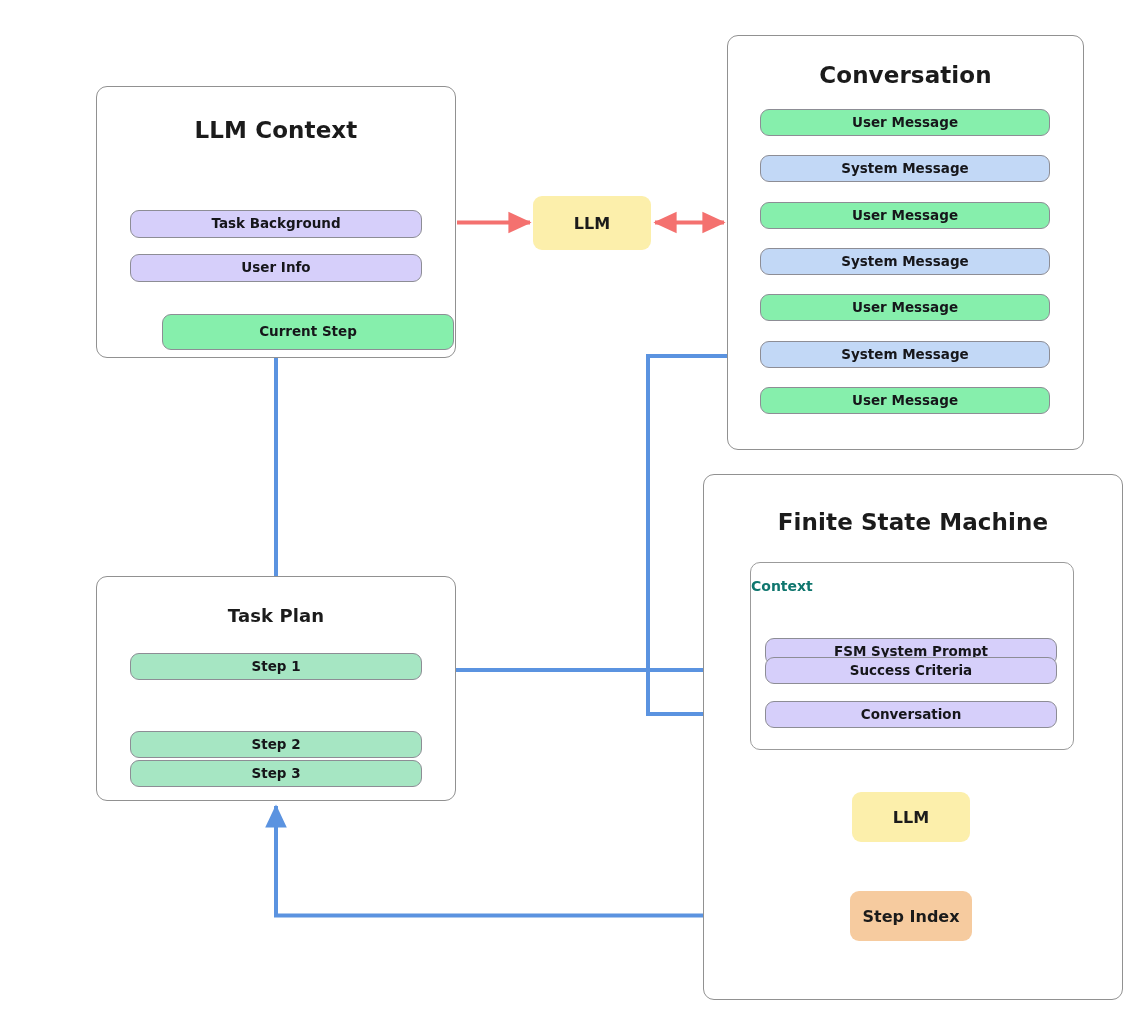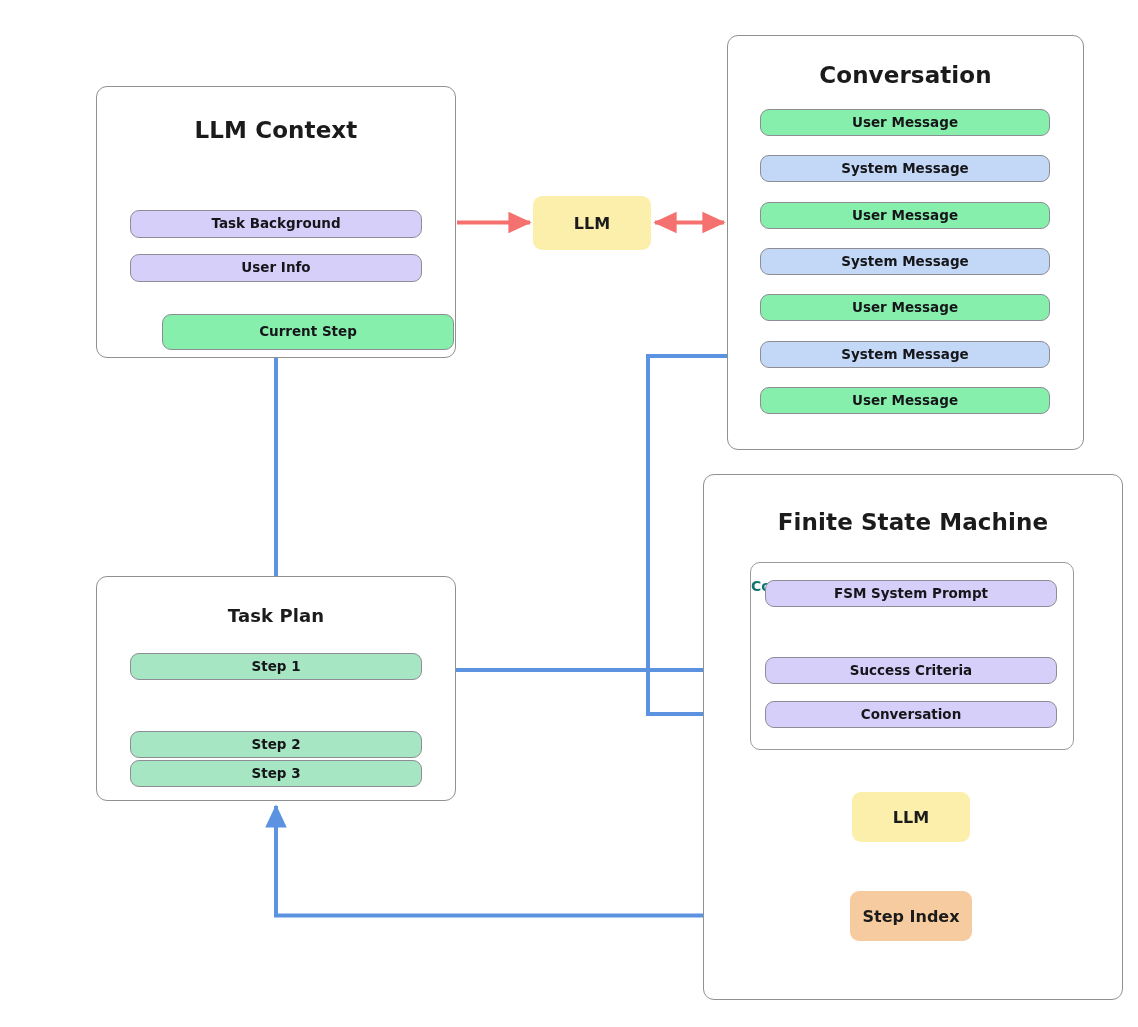--- a/index.html
+++ b/index.html
@@ -203,21 +203,21 @@
     <span>Step 3</span>
   </div>
 
   <div class="panel" id="fsm-panel">
     <div class="panel-title" id="fsm-title">Finite State Machine</div>
   </div>
 
   <div id="fsm-context-box">
     <div id="fsm-context-title">Context</div>
   </div>
-  <div class="pill purple" style="left:765px; top:580px; width:292px; height:27px;">
+  <div class="pill purple" style="left:765px; top:638px; width:292px; height:27px;">
     <span>FSM System Prompt</span>
   </div>
   <div class="pill purple" style="left:765px; top:657px; width:292px; height:27px;">
     <span>Success Criteria</span>
   </div>
   <div class="pill purple" style="left:765px; top:701px; width:292px; height:27px;">
     <span>Conversation</span>
   </div>
 
   <div class="node yellow" id="fsm-llm-node">

